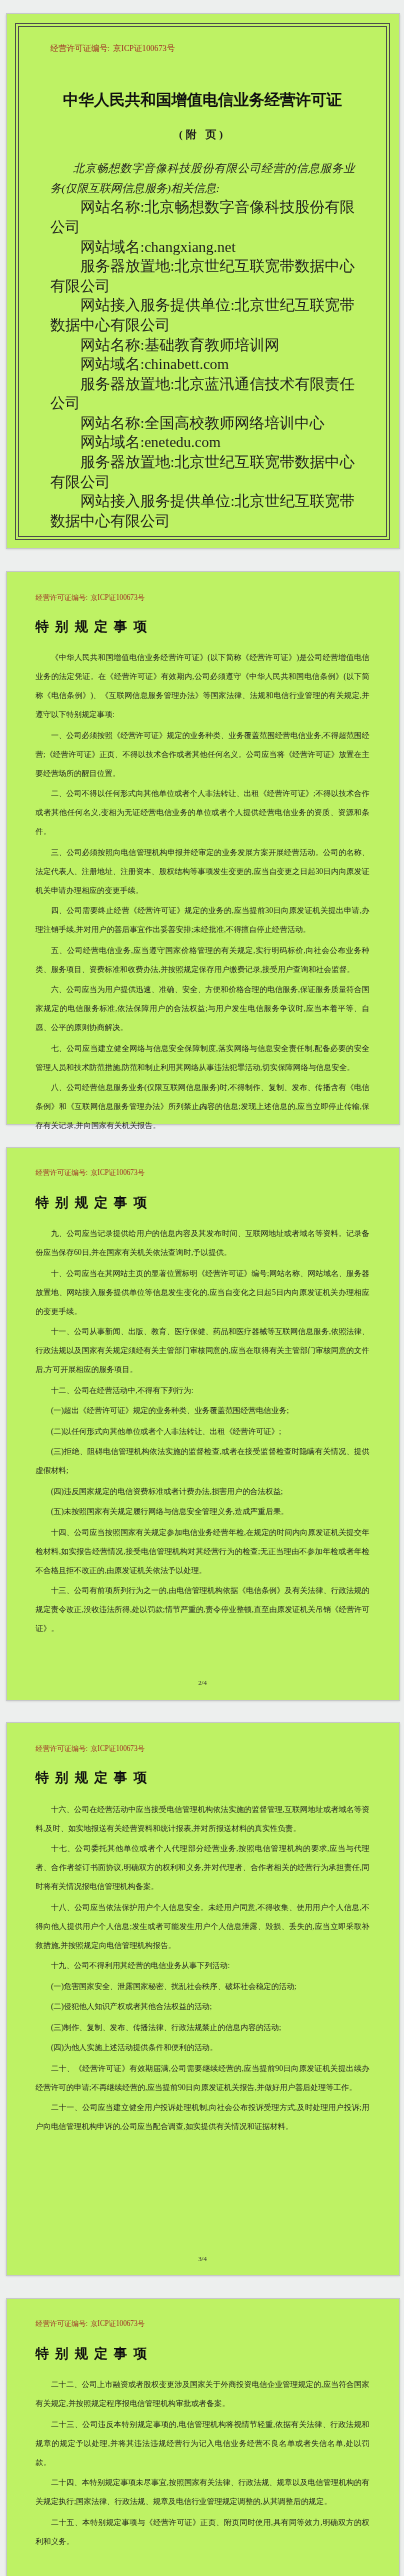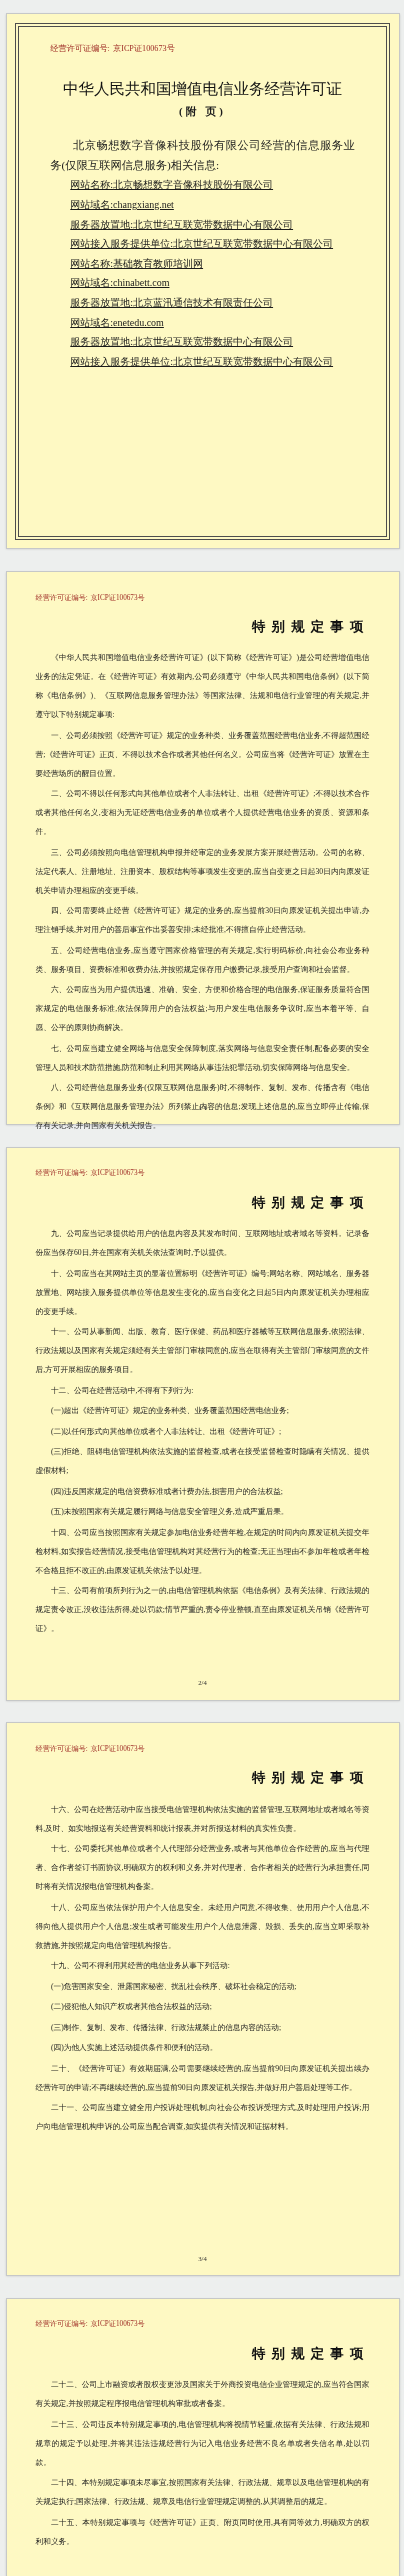--- a/index.html
+++ b/index.html
@@ -7,52 +7,52 @@
   body {
     width:405px; height:2873px;
     background:#edefee;
     font-family:"Liberation Serif", serif;
     color:#1c1c1c;
     overflow:hidden;
   }
   .canvas { width:405px; padding-top:13.4px; }
   .page {
     width:394px; margin:0 auto 21.6px auto;
-    background:#fef9c3;
+    background:#bef264;
     border:0.5px solid #c6c8c8;
     box-shadow:0 0.5px 2.1px rgba(0,0,0,0.15);
     position:relative;
   }
   
   .cert-page { height:536px; padding:8.2px; }
   .cert-frame { height:100%; border:1.5px solid #4d4d4d; padding:2.6px; }
   .cert-inner { height:100%; border:0.5px solid #4d4d4d; padding:15.5px 31px; }
   .doc-header { font-size:8.2px; color:var(--accent, #9e2b25); }
   .doc-header .lic-no { margin-left:3.1px; }
   .cert-title {
-    margin-top:25px; text-align:center;
-    font-size:15.5px; font-weight:normal; color:#111;
+    margin-top:36px; text-align:center;
+    font-size:15.5px; font-weight:bold; color:#111;
   }
   .cert-subtitle {
-    margin-top:5px; text-align:center;
+    margin-top:17px; text-align:center;
     font-size:10.8px; letter-spacing:3.1px; font-weight:bold;
   }
   .cert-intro {
     margin-top:17.5px;
     font-size:11.3px; line-height:19.6px;
-    text-indent:2em; text-align:justify;
-  }
-  .entry { font-size:10px; line-height:19.6px; text-indent:2em; text-align:justify;text-decoration:underline; }
+    text-indent:2em; text-align:justify;font-style:italic;
+  }
+  .entry { font-size:15px; line-height:19.6px; text-indent:2em; text-align:justify; }
   .entry-label { letter-spacing:0; }
   
   .prov-page { height:554px; padding:20.6px 29px 0 29px; }
   .prov-header { font-size:7.2px; color:var(--accent, #9e2b25); }
   .prov-header .lic-no { margin-left:2.6px; }
   .prov-title {
-    margin:15.5px 0 12.4px 0; text-align:right;
+    margin:15.5px 0 12.4px 0; text-align:left;
     font-size:13.4px; font-weight:bold; letter-spacing:6.2px; color:#111;
   }
   .prov-body p {
     font-size:7.7px; line-height:19px;
     text-indent:2em; text-align:justify;
     margin-bottom:1.5px;
   }
   .prov-footer {
     position:absolute; left:0; bottom:13.4px; width:100%;
     text-align:center; font-size:6.7px; color:#333;
@@ -82,20 +82,21 @@
 
             <p class="entry"><span class="entry-label">网站接入服务提供单位:</span><span class="entry-value">北京世纪互联宽带数据中心有限公司</span></p>
 
             <p class="entry"><span class="entry-label">网站名称:</span><span class="entry-value">基础教育教师培训网</span></p>
 
             <p class="entry"><span class="entry-label">网站域名:</span><span class="entry-value">chinabett.com</span></p>
 
             <p class="entry"><span class="entry-label">服务器放置地:</span><span class="entry-value">北京蓝汛通信技术有限责任公司</span></p>
 
 
+            <p class="entry"><span class="entry-label">网站名称:</span><span class="entry-value">全国高校教师网络培训中心</span></p>
 
             <p class="entry"><span class="entry-label">网站域名:</span><span class="entry-value">enetedu.com</span></p>
 
             <p class="entry"><span class="entry-label">服务器放置地:</span><span class="entry-value">北京世纪互联宽带数据中心有限公司</span></p>
 
             <p class="entry"><span class="entry-label">网站接入服务提供单位:</span><span class="entry-value">北京世纪互联宽带数据中心有限公司</span></p>
           </div>
       </div>
     </div>
   </section>
@@ -163,21 +164,21 @@
 
   <section class="page prov-page">
     <div class="prov-header">
       <span>经营许可证编号:</span><span class="lic-no">京ICP证100673号</span>
     </div>
     <h2 class="prov-title">特别规定事项</h2>
     <div class="prov-body">
 
         <p>十六、公司在经营活动中应当接受电信管理机构依法实施的监督管理,互联网地址或者域名等资料,及时、如实地报送有关经营资料和统计报表,并对所报送材料的真实性负责。</p>
 
-        <p>十七、公司委托其他单位或者个人代理部分经营业务,或者与其他单位合作经营的,应当与代理者、合作者签订书面协议,明确双方的权利和义务,并对代理者、合作者相关的经营行为承担责任,同时将有关情况报电信管理机构备案。</p>
+        <p>十七、公司委托其他单位或者个人代理部分经营业务,按照电信管理机构的要求,应当与代理者、合作者签订书面协议,明确双方的权利和义务,并对代理者、合作者相关的经营行为承担责任,同时将有关情况报电信管理机构备案。</p>
 
         <p>十八、公司应当依法保护用户个人信息安全。未经用户同意,不得收集、使用用户个人信息,不得向他人提供用户个人信息;发生或者可能发生用户个人信息泄露、毁损、丢失的,应当立即采取补救措施,并按照规定向电信管理机构报告。</p>
 
         <p>十九、公司不得利用其经营的电信业务从事下列活动:</p>
 
         <p>(一)危害国家安全、泄露国家秘密、扰乱社会秩序、破坏社会稳定的活动;</p>
 
         <p>(二)侵犯他人知识产权或者其他合法权益的活动;</p>
 
         <p>(三)制作、复制、发布、传播法律、行政法规禁止的信息内容的活动;</p>

